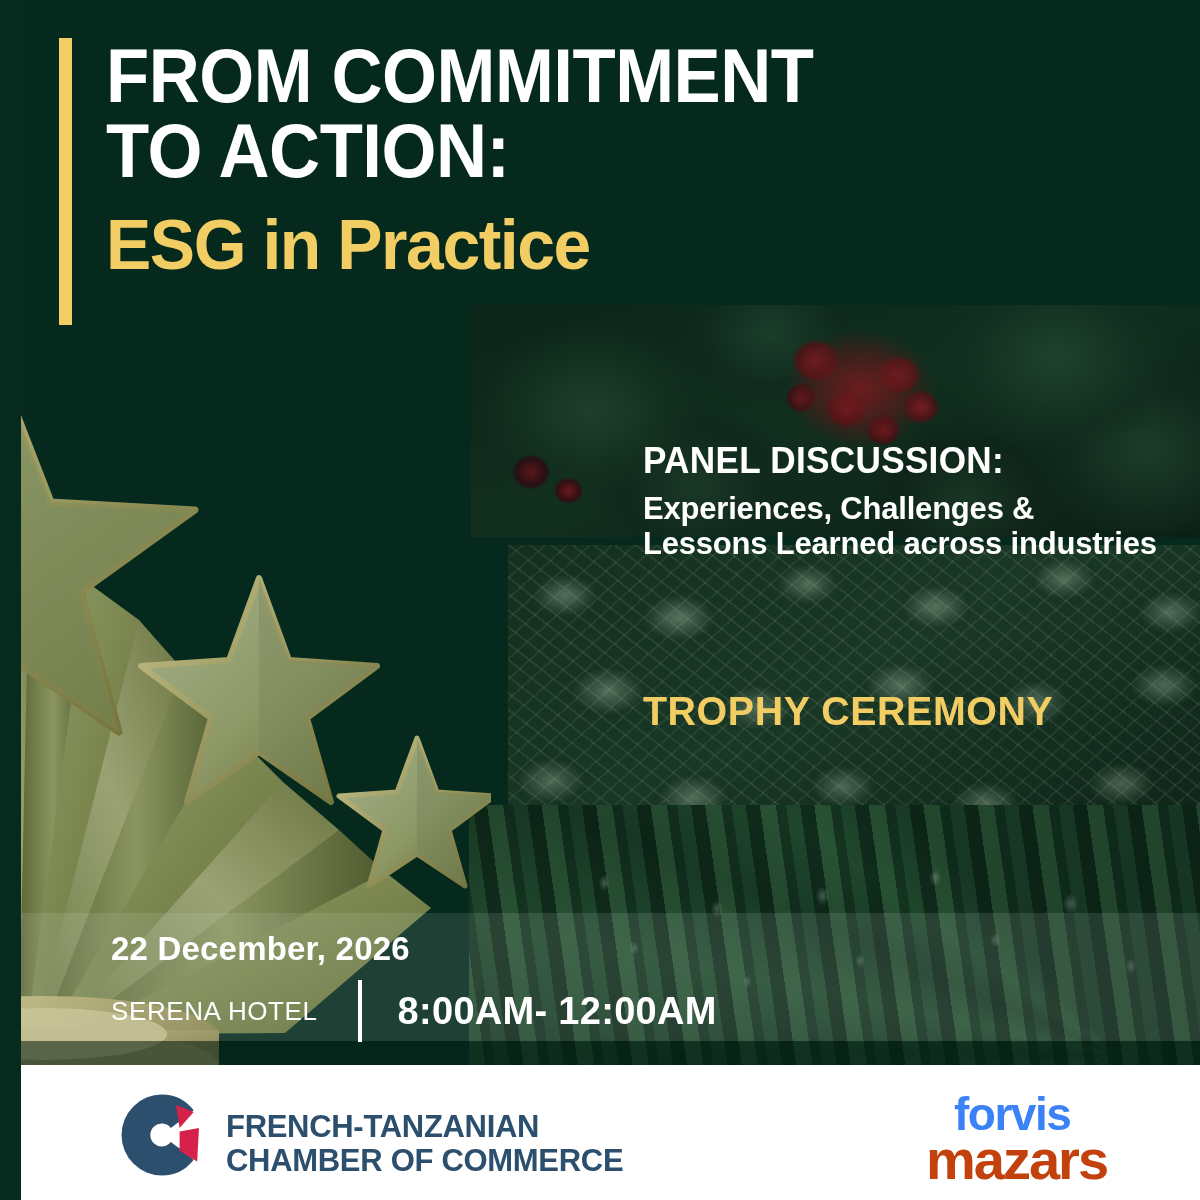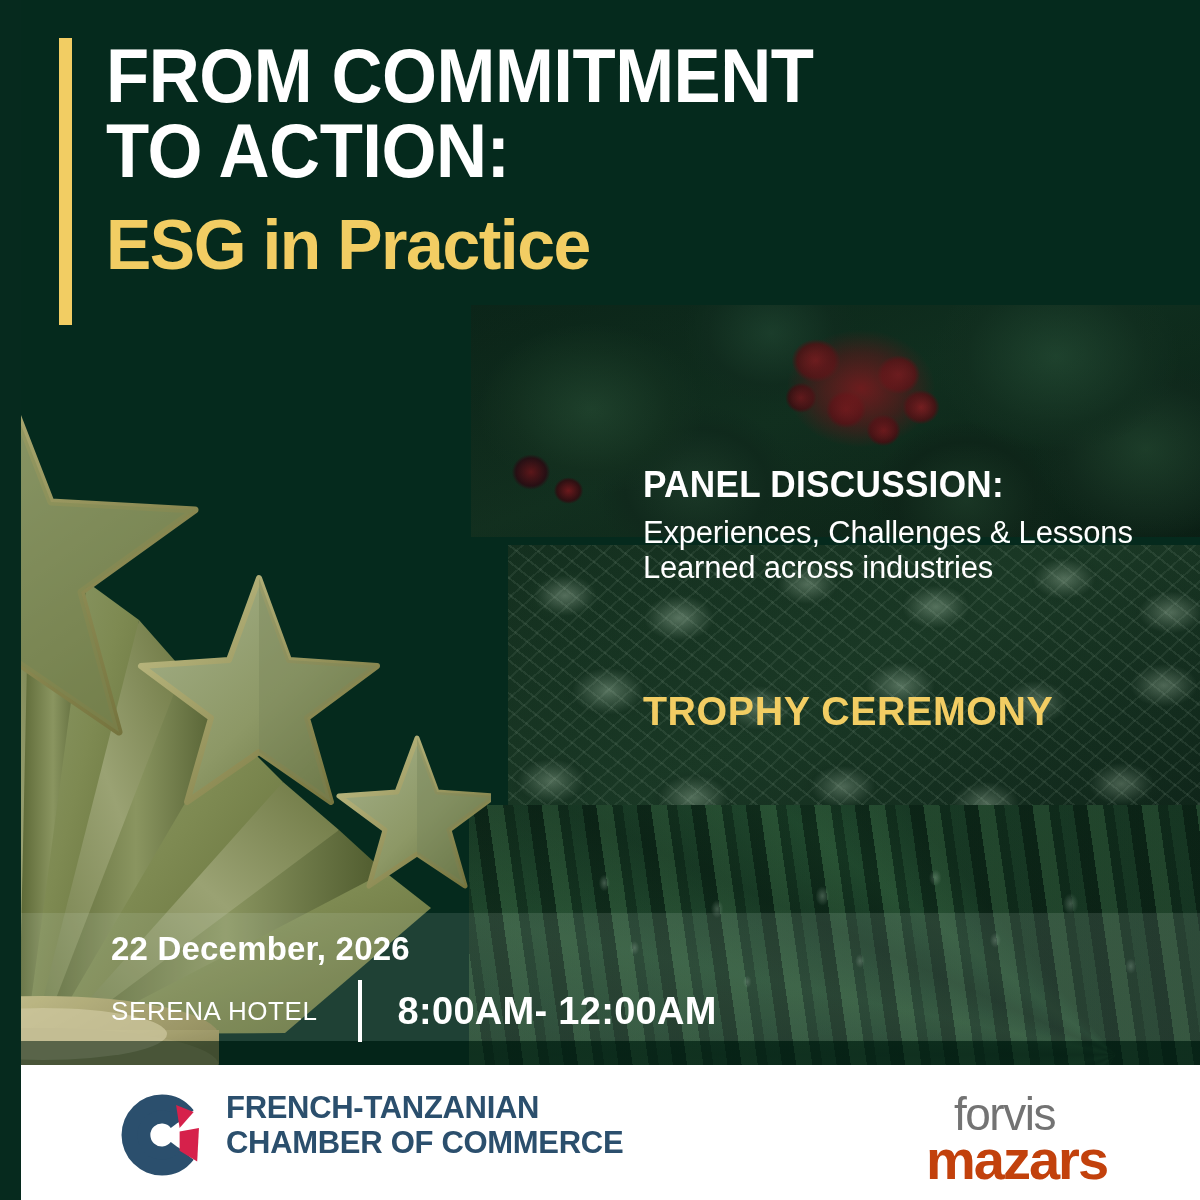--- a/index.html
+++ b/index.html
@@ -151,36 +151,36 @@
     font-size: 70px;
     line-height: 1.0;
     letter-spacing: -1.5px;
     color: #f2cd63;
     transform: scaleX(0.97);
     transform-origin: left center;
   }
 
   
   .panel-block {
-    position: absolute; left: 622px; top: 464px; width: 520px;
+    position: absolute; left: 622px; top: 440px; width: 520px;
   }
   .panel-heading {
     font-family: "Liberation Sans Narrow", "Liberation Sans", sans-serif;
     font-weight: 700;
     font-size: 37px;
     letter-spacing: 0.3px;
     color: #ffffff;
     text-transform: uppercase;
     transform: scaleX(0.95);
     transform-origin: left center;
   }
   .panel-sub {
     margin-top: 9px;
     font-family: "Liberation Sans", sans-serif;
-    font-weight: 400;
+    font-weight: 700;
     font-size: 31px;
     line-height: 1.14;
     color: #ffffff;
     letter-spacing: -0.2px;
   }
   .trophy-ceremony {
     position: absolute; left: 622px; top: 688px;
     font-family: "Liberation Sans Narrow", "Liberation Sans", sans-serif;
     font-weight: 700;
     font-size: 41px;
@@ -222,39 +222,39 @@
     color: #ffffff;
     letter-spacing: 0.3px;
   }
 
   
   .footer {
     position: absolute; left: 0; top: 1065px; width: 1200px; height: 135px;
     background: #ffffff;
     display: flex; align-items: center;
   }
-  .cci-logo { position: absolute; left: 97px; top: 26px; display: flex; align-items: flex-start; }
+  .cci-logo { position: absolute; left: 97px; top: 26px; display: flex; align-items: flex-end; }
   .cci-mark { width: 88px; height: 88px; flex: none; }
   .cci-text {
     margin-left: 20px;
     font-family: "Liberation Sans", sans-serif;
     font-weight: 700;
     font-size: 31px;
     line-height: 1.12;
     color: #2b4f6d;
     letter-spacing: -0.3px;
     white-space: pre-line;
   }
   .fm-logo { position: absolute; left: 905px; top: 30px; }
   .fm-forvis {
     font-family: "Liberation Sans", sans-serif;
-    font-weight: 400;
+    font-weight: 700;
     font-size: 46px;
     line-height: 0.86;
-    color: #737373;
+    color: #3b82f6;
     letter-spacing: -1.5px;
     padding-left: 28px;
   }
   .fm-mazars {
     font-family: "Liberation Sans", sans-serif;
     font-weight: 700;
     font-size: 56px;
     line-height: 0.88;
     color: #c2410c;
     letter-spacing: -2px;

